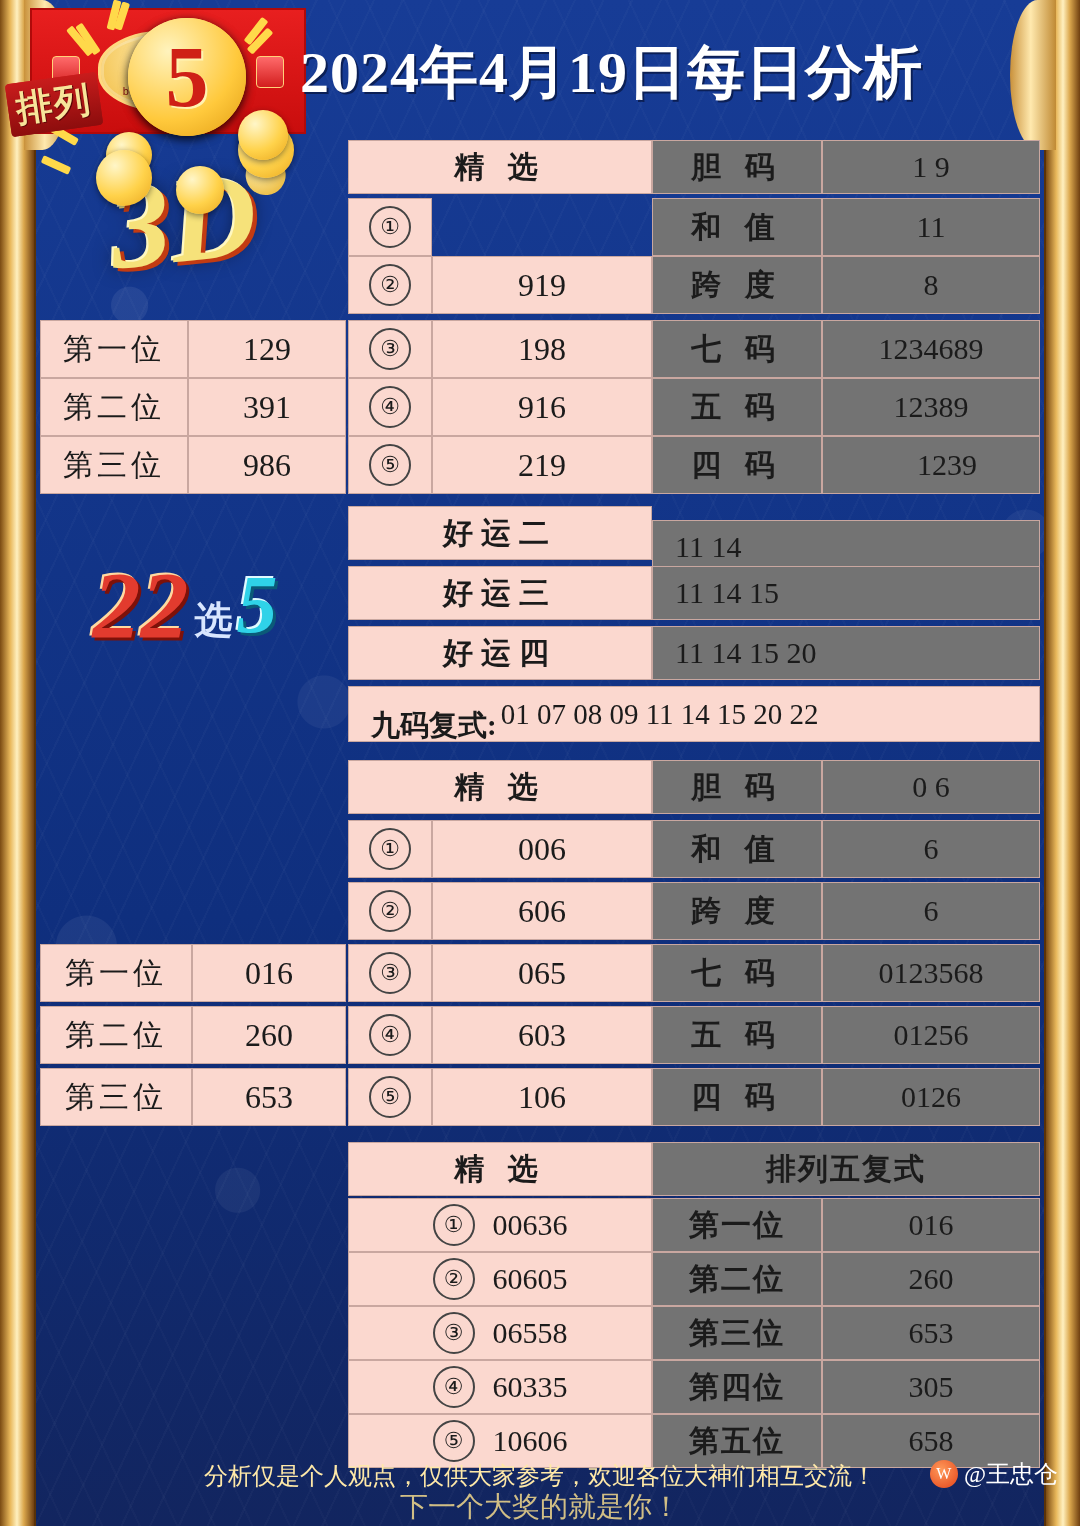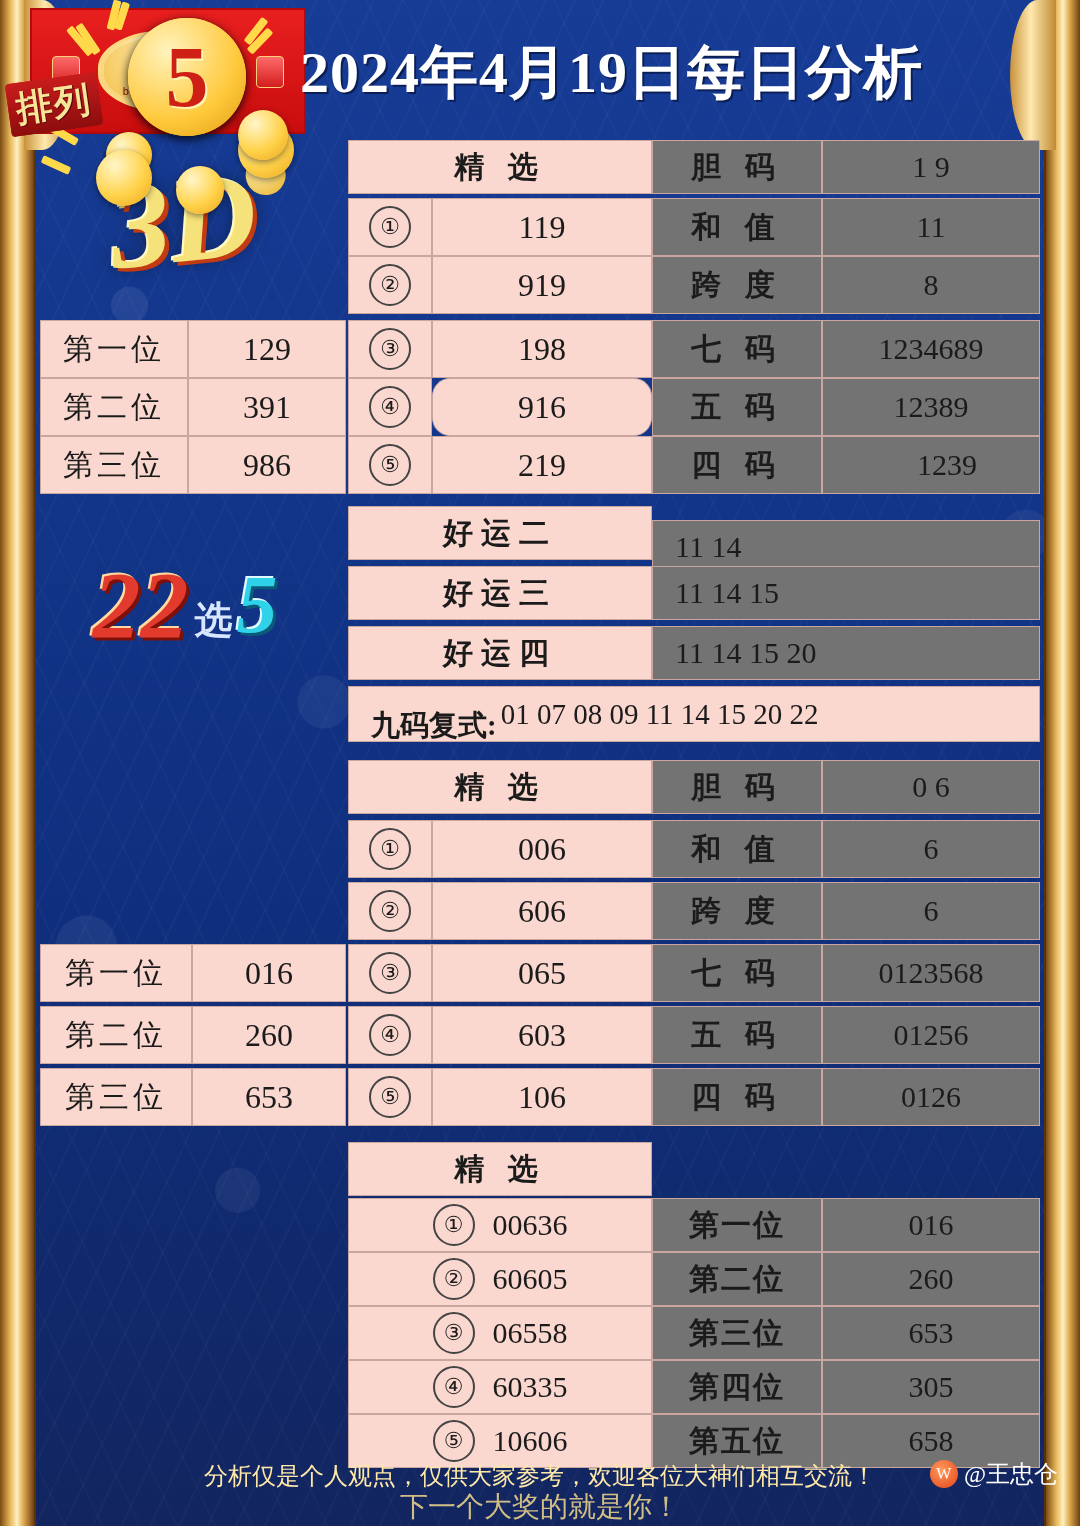--- a/index.html
+++ b/index.html
@@ -226,42 +226,41 @@
   <div class="cell lbl" style="left:40px;top:436px;width:148px;height:58px;">第三位</div>
   <div class="cell num" style="left:188px;top:436px;width:158px;height:58px;">986</div>
 
   <div class="cell head" style="left:348px;top:140px;width:304px;height:54px;">精 选</div>
   <div class="cell head alt" style="left:652px;top:140px;width:170px;height:54px;">胆 码</div>
   <div class="cell alt" style="left:822px;top:140px;width:218px;height:54px;">1 9</div>
 
   <div class="cell" style="left:348px;top:198px;width:84px;height:58px;">
       <span class="circ">①</span>
     </div>
-  <div class="cell num" style="left:432px;top:198px;width:220px;height:58px;">119</div>
   <div class="cell head alt" style="left:652px;top:198px;width:170px;height:58px;">和 值</div>
   <div class="cell alt" style="left:822px;top:198px;width:218px;height:58px;">11</div>
 
   <div class="cell" style="left:348px;top:256px;width:84px;height:58px;">
       <span class="circ">②</span>
     </div>
   <div class="cell num" style="left:432px;top:256px;width:220px;height:58px;">919</div>
   <div class="cell head alt" style="left:652px;top:256px;width:170px;height:58px;">跨 度</div>
   <div class="cell alt" style="left:822px;top:256px;width:218px;height:58px;">8</div>
 
   <div class="cell" style="left:348px;top:320px;width:84px;height:58px;">
       <span class="circ">③</span>
     </div>
   <div class="cell num" style="left:432px;top:320px;width:220px;height:58px;">198</div>
   <div class="cell head alt" style="left:652px;top:320px;width:170px;height:58px;">七 码</div>
   <div class="cell alt" style="left:822px;top:320px;width:218px;height:58px;">1234689</div>
 
   <div class="cell" style="left:348px;top:378px;width:84px;height:58px;">
       <span class="circ">④</span>
     </div>
-  <div class="cell num" style="left:432px;top:378px;width:220px;height:58px;border-radius:18px;">916</div>
+  <div class="cell num" style="left:432px;top:378px;width:220px;height:58px;">916</div>
   <div class="cell head alt" style="left:652px;top:378px;width:170px;height:58px;">五 码</div>
   <div class="cell alt" style="left:822px;top:378px;width:218px;height:58px;">12389</div>
 
   <div class="cell" style="left:348px;top:436px;width:84px;height:58px;">
       <span class="circ">⑤</span>
     </div>
   <div class="cell num" style="left:432px;top:436px;width:220px;height:58px;">219</div>
   <div class="cell head alt" style="left:652px;top:436px;width:170px;height:58px;">四 码</div>
   <div class="cell alt" style="left:822px;top:436px;width:218px;height:58px;padding-left:32px;">1239</div>
 
@@ -347,20 +346,21 @@
     <div class="ray" style="left:256px;top:26px;width:8px;height:30px;transform:rotate(44deg);"></div>
     <div class="ray" style="left:52px;top:150px;width:8px;height:30px;transform:rotate(-66deg);"></div>
     <div class="pl-label">排列</div>
     <div class="pl-big">5</div>
     <div class="ball" style="left:96px;top:150px;width:56px;height:56px;"></div>
     <div class="ball" style="left:176px;top:166px;width:48px;height:48px;"></div>
     <div class="ball" style="left:238px;top:110px;width:50px;height:50px;"></div>
   </div>
 
   <div class="cell head" style="left:348px;top:1142px;width:304px;height:54px;">精 选</div>
+  <div class="cell head alt" style="left:652px;top:1142px;width:388px;height:54px;letter-spacing:2px;">排列五复式</div>
 
   <div class="cell" style="left:348px;top:1198px;width:304px;height:54px;gap:18px;">
     <span class="circ">①</span>
     <span>00636</span>
   </div>
   <div class="cell head alt" style="left:652px;top:1198px;width:170px;height:54px;letter-spacing:2px;">第一位</div>
   <div class="cell alt" style="left:822px;top:1198px;width:218px;height:54px;">016</div>
 
   <div class="cell" style="left:348px;top:1252px;width:304px;height:54px;gap:18px;">
     <span class="circ">②</span>

